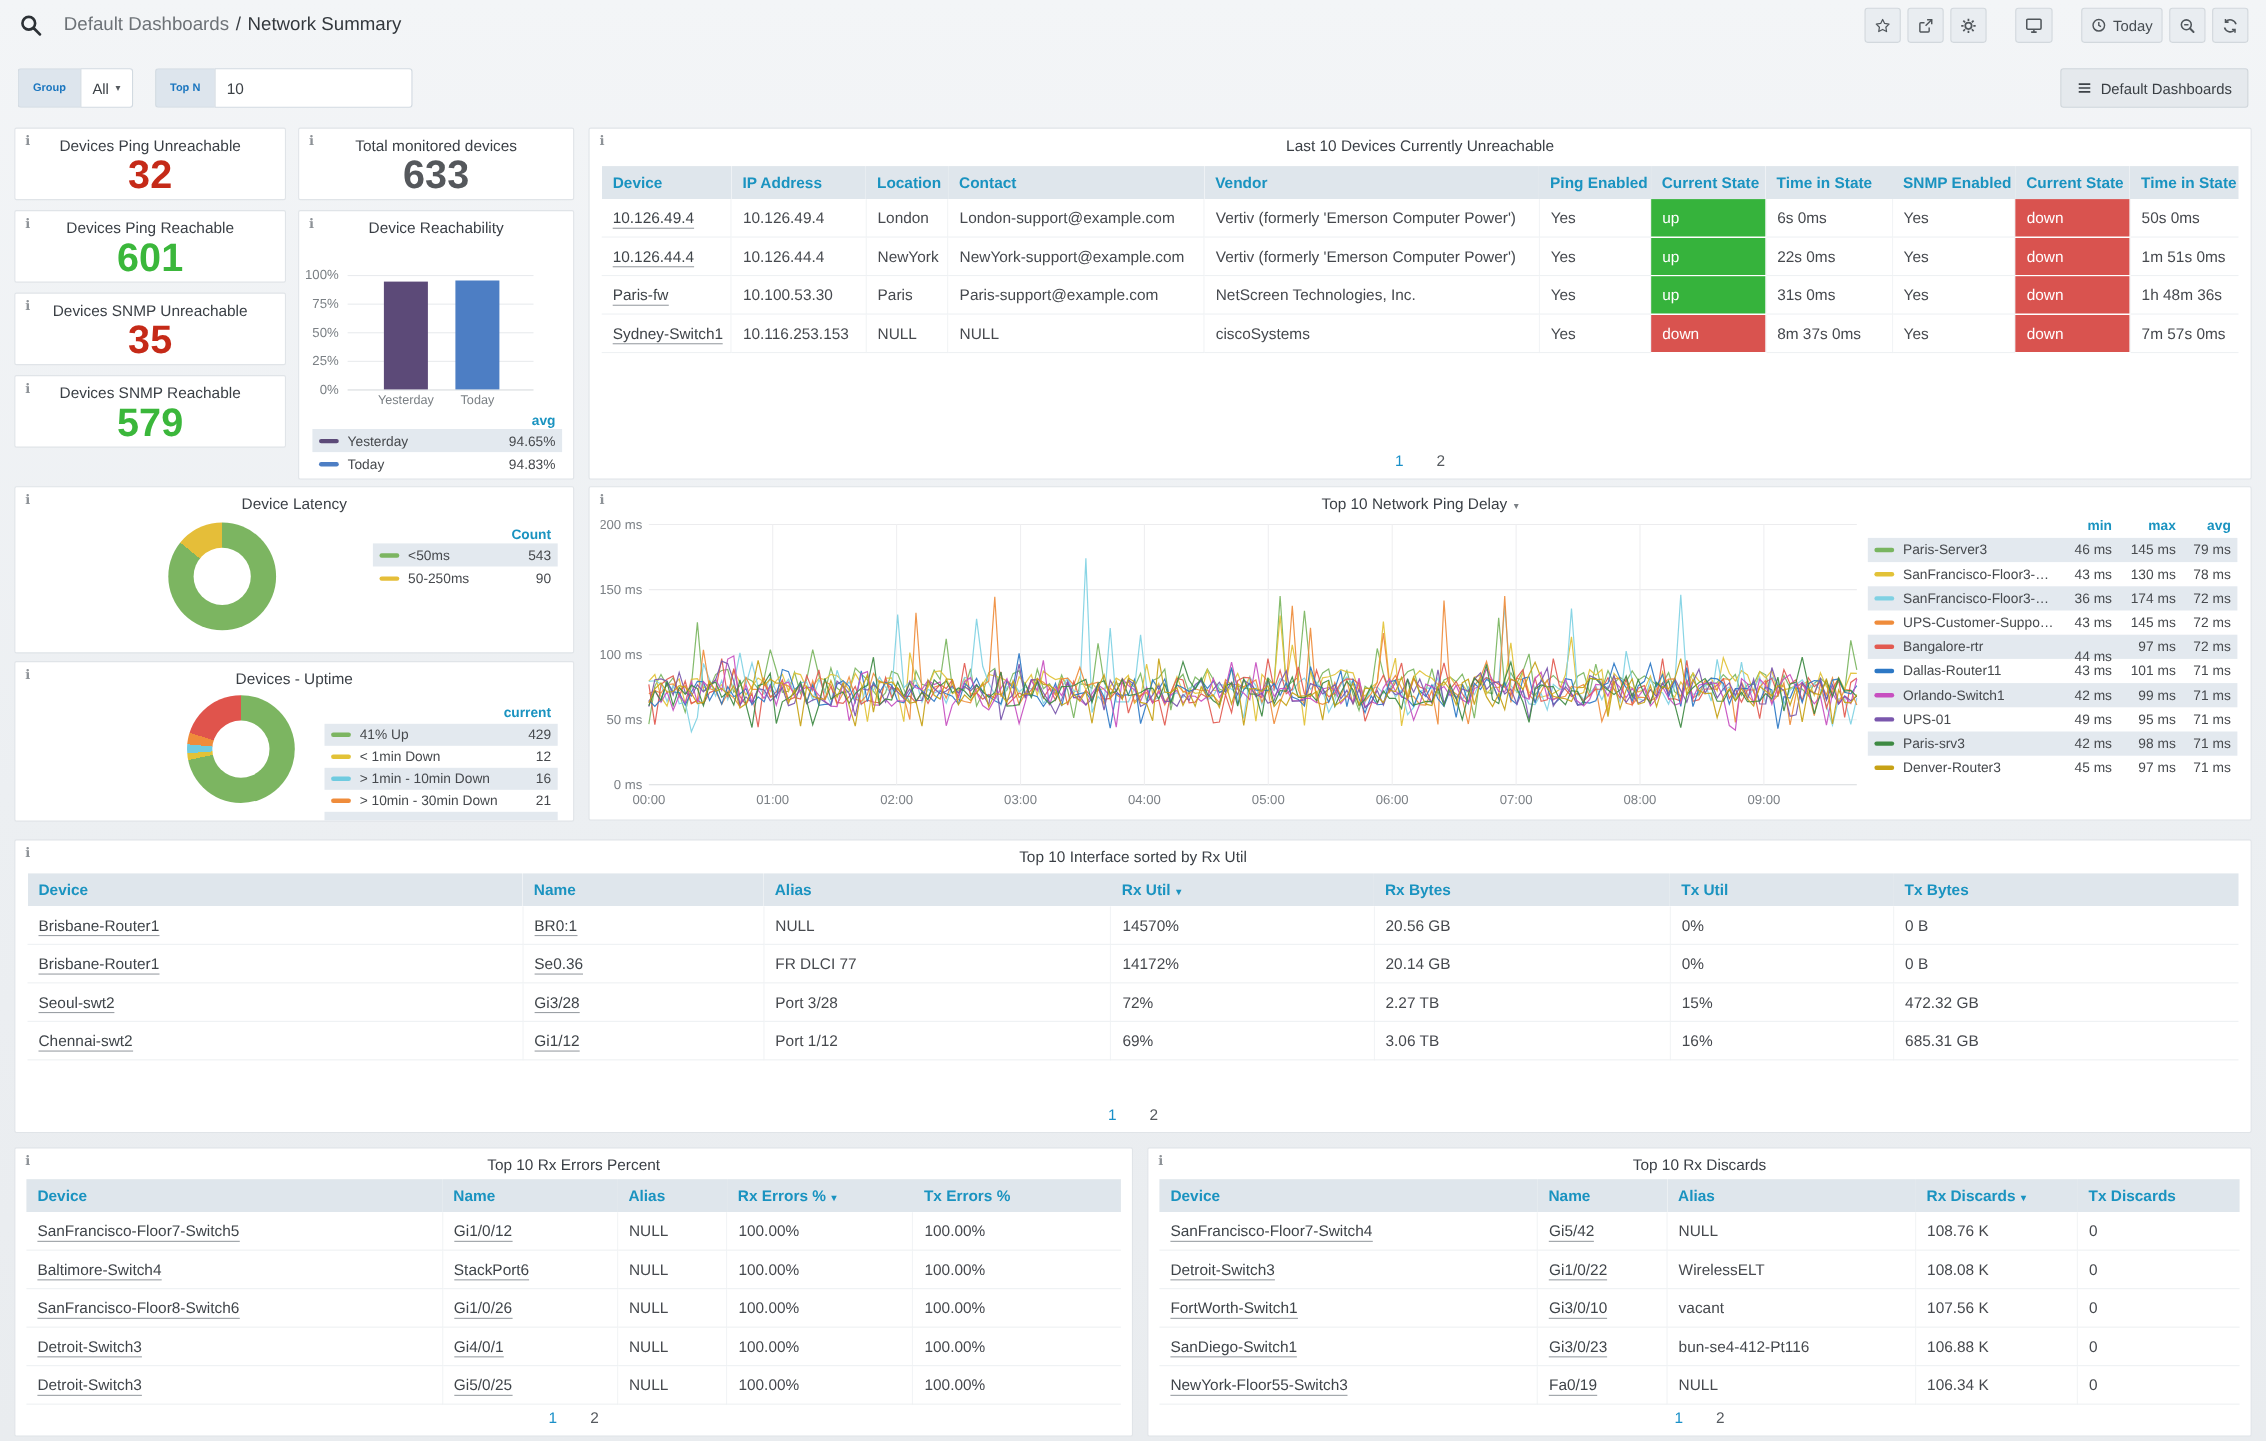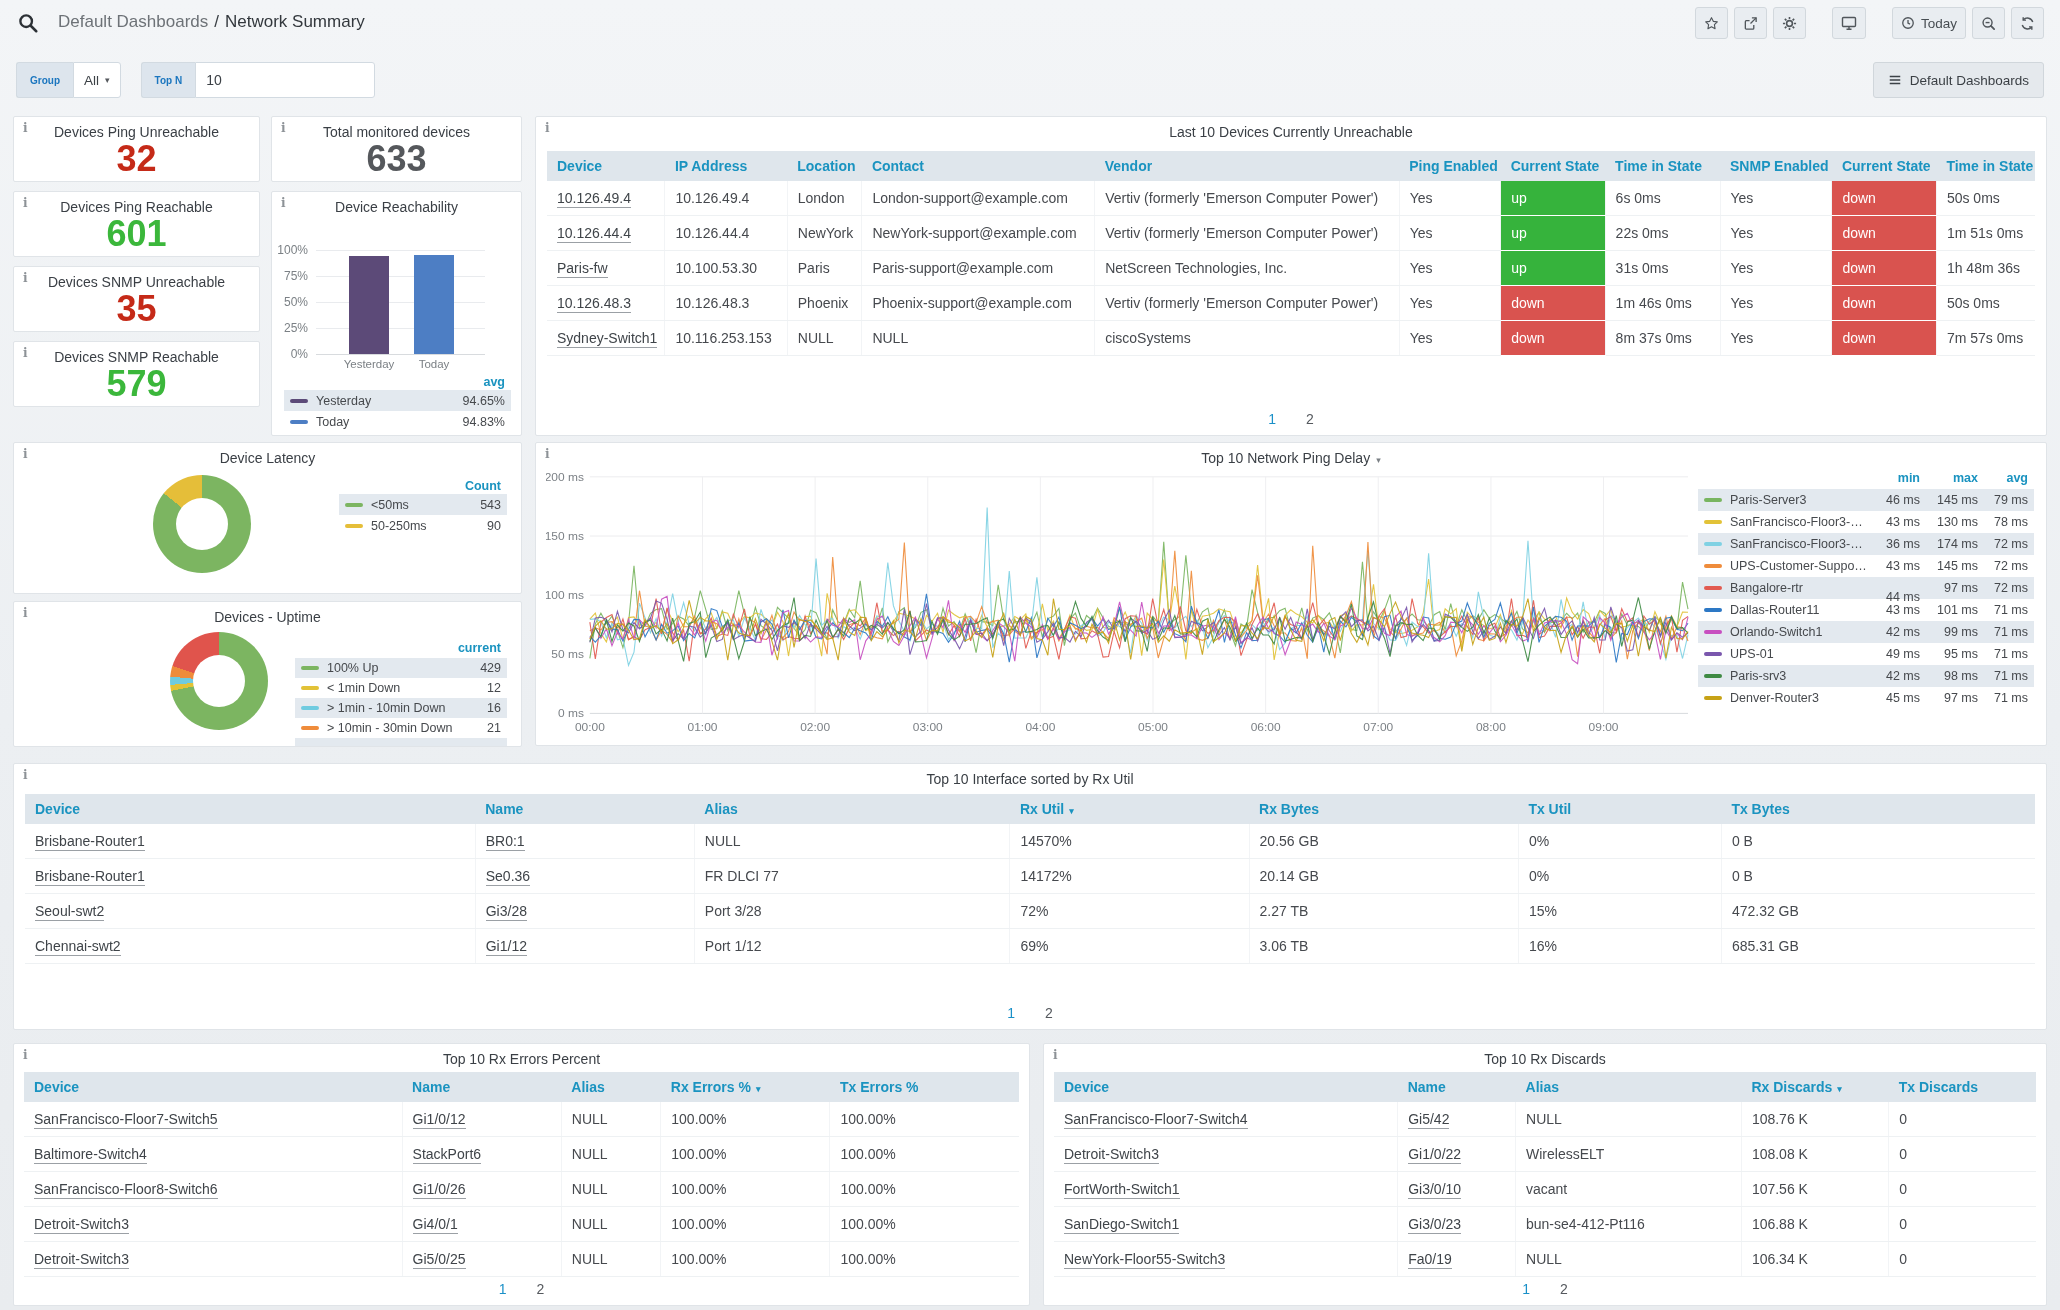--- a/index.html
+++ b/index.html
@@ -323,33 +323,20 @@
               <td>Paris-support@example.com</td>
               <td>NetScreen Technologies, Inc.</td>
               <td>Yes</td>
               <td class="state up">up</td>
               <td>31s 0ms</td>
               <td>Yes</td>
               <td class="state down">down</td>
               <td>1h 48m 36s</td>
             </tr>
             <tr>
-              <td><a class="cell-link">10.126.48.3</a></td>
-              <td>10.126.48.3</td>
-              <td>Phoenix</td>
-              <td>Phoenix-support@example.com</td>
-              <td>Vertiv (formerly 'Emerson Computer Power')</td>
-              <td>Yes</td>
-              <td class="state down">down</td>
-              <td>1m 46s 0ms</td>
-              <td>Yes</td>
-              <td class="state down">down</td>
-              <td>50s 0ms</td>
-            </tr>
-            <tr>
               <td><a class="cell-link">Sydney-Switch1</a></td>
               <td>10.116.253.153</td>
               <td>NULL</td>
               <td>NULL</td>
               <td>ciscoSystems</td>
               <td>Yes</td>
               <td class="state down">down</td>
               <td>8m 37s 0ms</td>
               <td>Yes</td>
               <td class="state down">down</td>
@@ -396,21 +383,21 @@
         <div class="hole"></div>
       </div>
     <div id="uptime-legend">
         <div class="lg-row lg-head">
           <span class="lg-dash-sp"></span>
           <span class="lg-label"></span>
           <span class="lg-val" style="width: 46px;">current</span>
         </div>
         <div class="lg-row shaded">
           <span class="lg-dash" style="background: rgb(124, 181, 97);"></span>
-          <span class="lg-label">100% Up</span>
+          <span class="lg-label">41% Up</span>
           <span class="lg-val" style="width: 46px;">429</span>
         </div>
         <div class="lg-row">
           <span class="lg-dash" style="background: rgb(226, 194, 55);"></span>
           <span class="lg-label">&lt; 1min Down</span>
           <span class="lg-val" style="width: 46px;">12</span>
         </div>
         <div class="lg-row shaded">
           <span class="lg-dash" style="background: rgb(111, 203, 224);"></span>
           <span class="lg-label">&gt; 1min - 10min Down</span>

